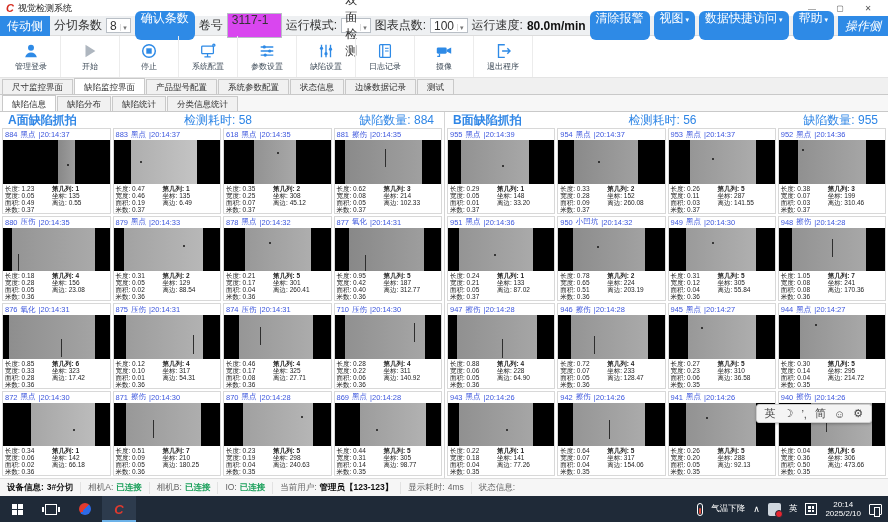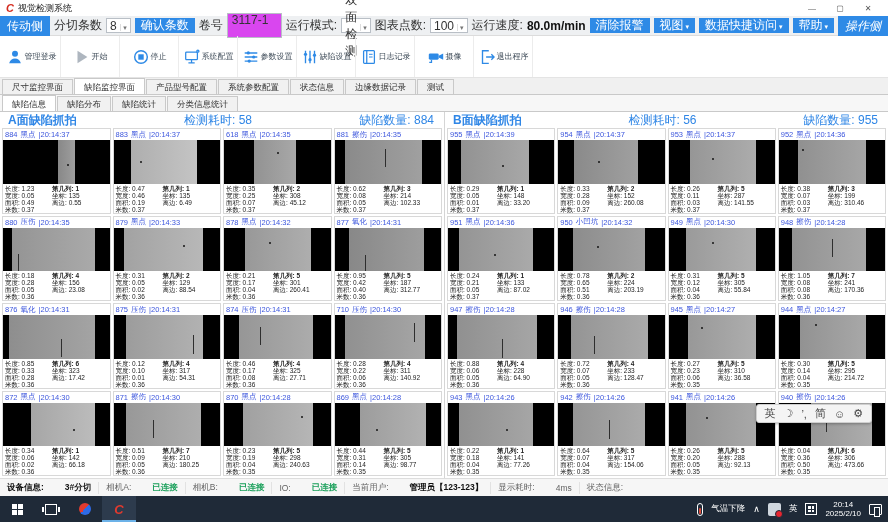--- a/index.html
+++ b/index.html
@@ -9,37 +9,37 @@
   
   .titlebar { height:16px; background:#fff; display:flex; align-items:center;
     padding:0 6px; gap:4px; font-size:9px; color:#222; }
   .logo { color:#d42a1e; font-weight:bold; font-style:italic; font-size:11px; line-height:10px; }
   .win-controls { margin-left:auto; display:flex; }
   .win-btn { width:28px; text-align:center; font-size:8px; color:#555; cursor:default; }
 
   
   .tb1 { height:20px; background:#eef0f2; border-bottom:1px solid #dcdcdc;
     display:flex; align-items:center; gap:4px; font-size:12px; color:#333; padding-right:0; }
-  .btn-blue { background:#2e8ae6; color:#fff; border-radius:0; padding:0 6px;
-    height:15px; line-height:15px; white-space:nowrap; }
+  .btn-blue { background:#2e8ae6; color:#fff; border-radius:6px; padding:0 6px;
+    height:29px; line-height:15px; white-space:nowrap; }
   .side-btn { height:20px; line-height:20px; border-radius:0; padding:0 7px; }
   .tb-label { white-space:nowrap; }
   .combo { background:#fff; border:1px solid #b9bfc6; height:15px; display:flex;
     align-items:center; padding:0 3px; gap:3px; }
   .combo .arr::after { content:"▾"; font-size:7px; color:#777; padding-left:2px; border-left:1px solid #ddd; }
   .tb-input { background:#d946ef; border:1px solid #b9bfc6; height:25px; line-height:13px;
     padding:0 4px; width:138px; overflow:hidden; white-space:nowrap; }
   .speed-value { font-weight:bold; color:#111; white-space:nowrap; }
   .dd::after { content:" ▾"; font-size:7px; }
   .rside { margin-left:auto;font-style:italic; }
 
   
   .tb2 { height:42px; background:#fff; border-bottom:1px solid #e4e4e4;
     display:flex; align-items:stretch; padding:0 2px; }
-  .action { width:59px; display:flex; flex-direction:row; align-items:center;
+  .action { width:59px; display:flex; flex-direction:column; align-items:center;
     justify-content:center; gap:1px; border-right:1px solid #ececec; }
   .action .aicon { height:19px; display:flex; align-items:center; }
   .action svg { width:18px; height:18px; }
   .action .lbl { font-size:8px; color:#3d4a57; white-space:nowrap; }
 
   
   .tabbar { height:17px; background:#f0f0f0; display:flex; align-items:flex-end;
     padding-left:2px; border-bottom:1px solid #c9c9c9; font-size:8.5px; }
   .tabbar.sub { background:#f7f7f7; }
   .tab { padding:0 9px; border:1px solid #c9c9c9; border-bottom:none; background:#f1f1f1;
@@ -69,21 +69,21 @@
   .ci-right .first { font-weight:bold; }
 
   
   .ime { position:absolute; right:16px; top:404px; height:19px; background:#f4f4f4;
     border:1px solid #cfcfcf; border-radius:3px; box-shadow:0 1px 3px rgba(0,0,0,.3);
     display:flex; align-items:center; gap:8px; padding:0 8px; font-size:11px; color:#444; z-index:6; }
 
   
   .statusbar { height:18px; background:#f6f6f6; border-top:1px solid #ddd;
     display:flex; align-items:center; font-size:8.5px; color:#666; }
-  .sb-seg { padding:0 7px; border-right:1px solid #e2e2e2; display:flex; gap:21px; white-space:nowrap;align-items:center; }
+  .sb-seg { padding:0 7px; border-right:1px solid #e2e2e2; display:flex; gap:3px; white-space:nowrap; }
   .sb-strong { color:#111; font-weight:bold; }
   .sb-green { color:#1ba05b; font-weight:bold; }
 
   
   .taskbar { height:26px; background:#1f2a38; display:flex; align-items:center; color:#fff; }
   .tb-app { width:34px; height:26px; display:flex; align-items:center; justify-content:center; position:relative; }
   .tb-app.active { background:#2d3b4d; box-shadow:inset 0 -2px 0 #6cb2e8; }
   .win-logo { width:11px; height:11px; display:grid; grid-template-columns:1fr 1fr; gap:1px; }
   .win-logo span { background:#fff; }
   .taskview { width:12px; height:11px; border:1px solid #fff; position:relative; }

